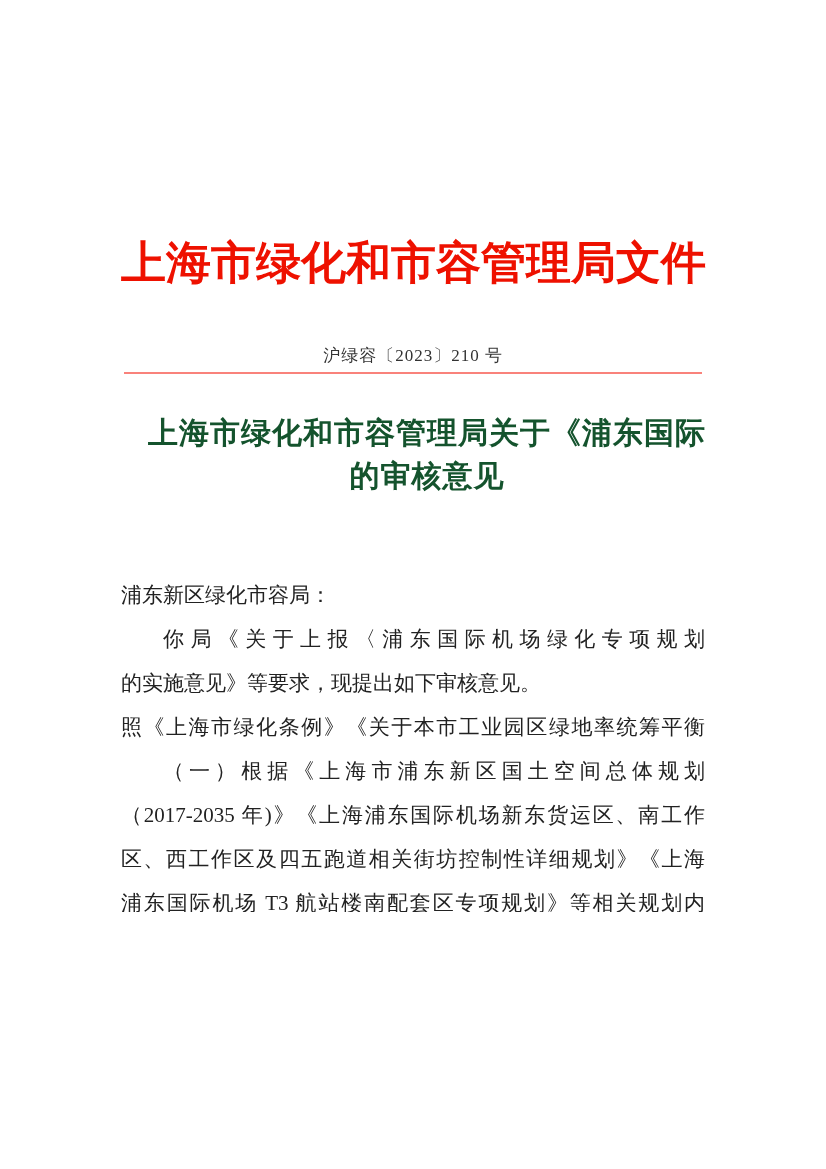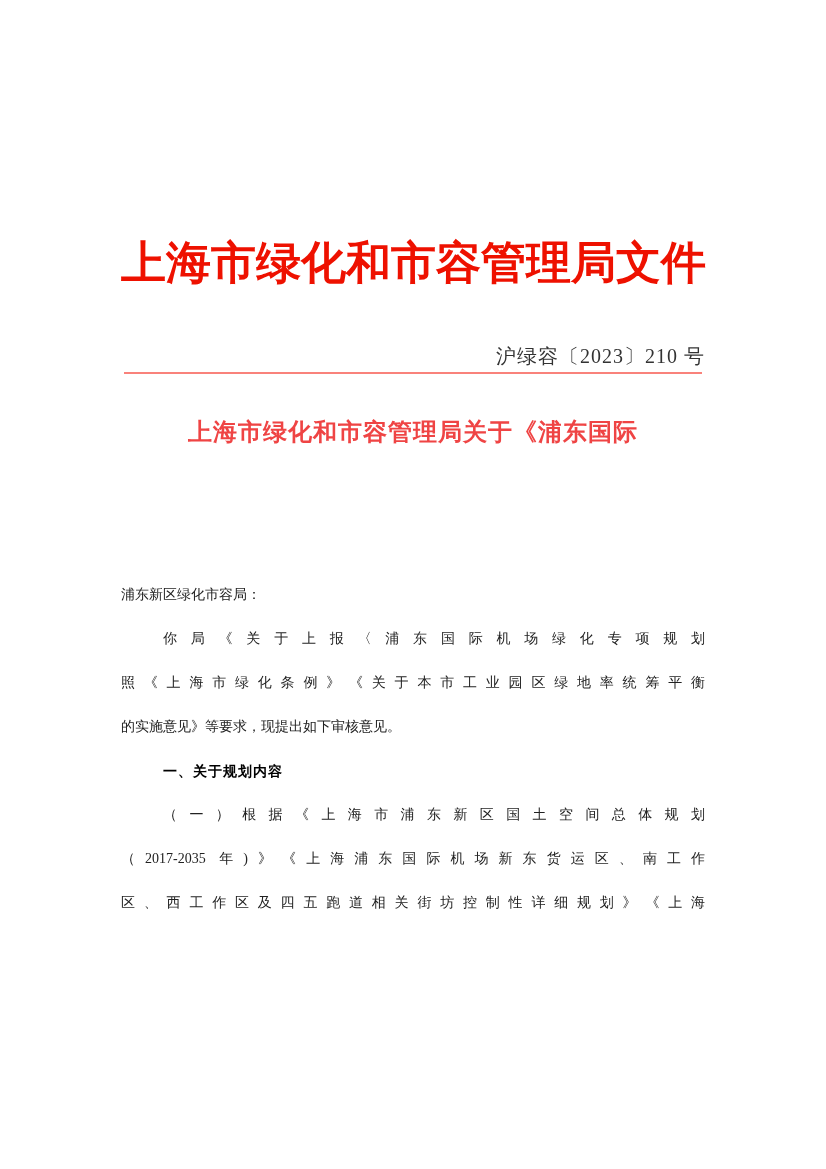--- a/index.html
+++ b/index.html
@@ -26,55 +26,55 @@
     font-family: "Liberation Serif", serif;
     color: var(--header_red, #ee1100);
     white-space: nowrap;
   }
   
   .doc-number {
     position: absolute;
     top: 344px;
     left: 121px;
     width: 584px;
-    text-align: right;
-    font-size: 20px;
+    text-align: center;
+    font-size: 17px;
     line-height: 24px;
     color: #333333;
     letter-spacing: 1px;
   }
   
   .red-rule {
     position: absolute;
     top: 372px;
     left: 124px;
     width: 578px;
     height: 2px;
     background: var(--rule_red, #f9827b);
   }
   
   .doc-title {
     position: absolute;
     top: 411px;
-    left: 101px;
+    left: 115px;
     width: 624px;
     text-align: center;
-    font-size: 24px;
+    font-size: 30px;
     line-height: 43px;
     font-weight: 700;
-    color: #ef4444;
+    color: #14532d;
     letter-spacing: 1px;
   }
   
   .doc-body {
     position: absolute;
     top: 573px;
     left: 121px;
     width: 584px;
-    font-size: 14px;
+    font-size: 21px;
     color: #222222;
   }
   .bline {
     box-sizing: border-box;
     width: 100%;
     height: 44px;
     line-height: 44px;
     white-space: nowrap;
     text-align: left;
   }
@@ -108,28 +108,29 @@
 <div class="page">
 
   <div class="agency-title">上海市绿化和市容管理局文件</div>
 
   <div class="doc-number">沪绿容〔2023〕210 号</div>
 
   <div class="red-rule"></div>
 
   <div class="doc-title">
     <div>上海市绿化和市容管理局关于《浦东国际</div>
+    <div>的审核意见</div>
   </div>
 
   <div class="doc-body">
     <div class="bline">浦东新区绿化市容局：</div>
     <div class="bline stretch indent">你局《关于上报〈浦东国际机场绿化专项规划</div>
+    <div class="bline">的实施意见》等要求，现提出如下审核意见。</div>
     <div class="bline stretch">照《上海市绿化条例》《关于本市工业园区绿地率统筹平衡</div>
-    <div class="bline">的实施意见》等要求，现提出如下审核意见。</div>
-    <div class="bline hei indent">一、关于规划内容</div>
     <div class="bline stretch indent">（一）根据《上海市浦东新区国土空间总体规划</div>
     <div class="bline stretch">（2017-2035 年)》《上海浦东国际机场新东货运区、南工作</div>
     <div class="bline stretch">区、西工作区及四五跑道相关街坊控制性详细规划》《上海</div>
+    <div class="bline stretch">浦东国际机场 T3 航站楼南配套区专项规划》等相关规划内</div>
   </div>
 
   <div class="page-number">1</div>
 
 </div>
 
 </body></html>

